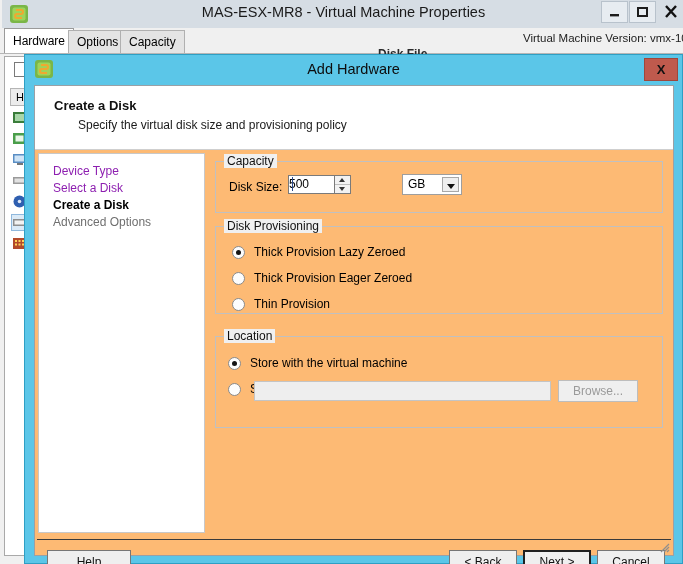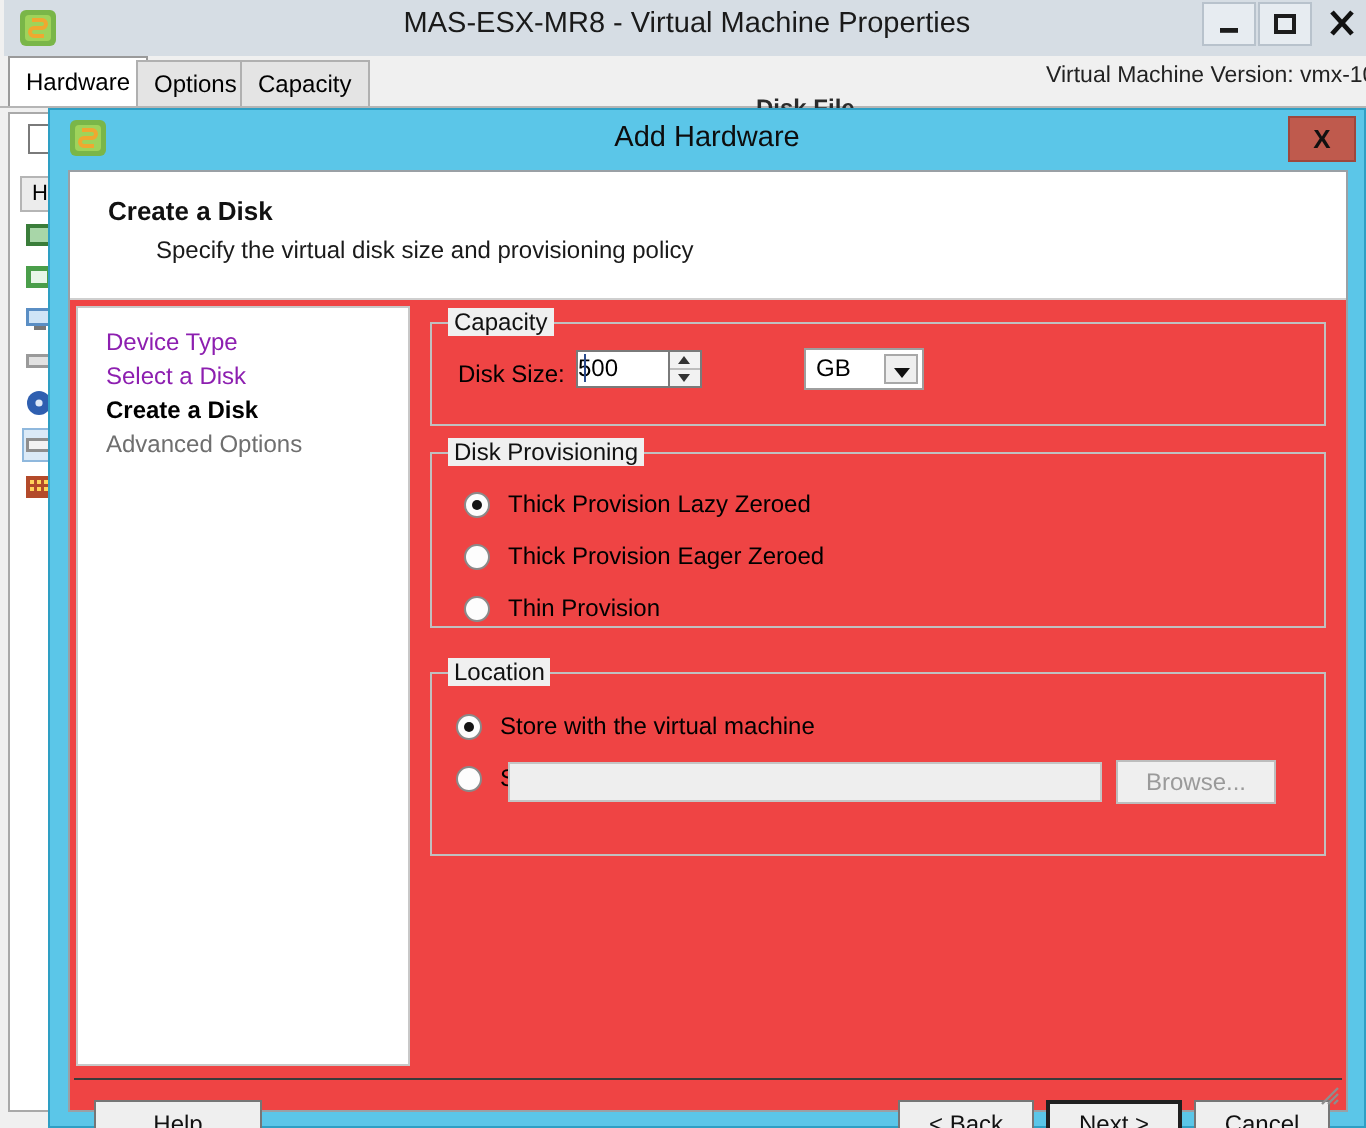--- a/index.html
+++ b/index.html
@@ -204,21 +204,21 @@
     font-weight: bold;
     text-align: center;
     line-height: 21px;
     box-sizing: border-box;
   }
 
   #dlg-body {
     position: absolute;
     left: 9px; top: 30px;
     width: 640px; height: 471px;
-    background: #ef4444;
+    background: #fdba74;
     border: 1px solid #9aa0a5;
     box-sizing: border-box;
   }
   #dlg-header {
     position: absolute;
     left: 0; top: 0;
     width: 638px; height: 64px;
     background: #ffffff;
     border-bottom: 1px solid #cfcfcf;
     box-sizing: border-box;

